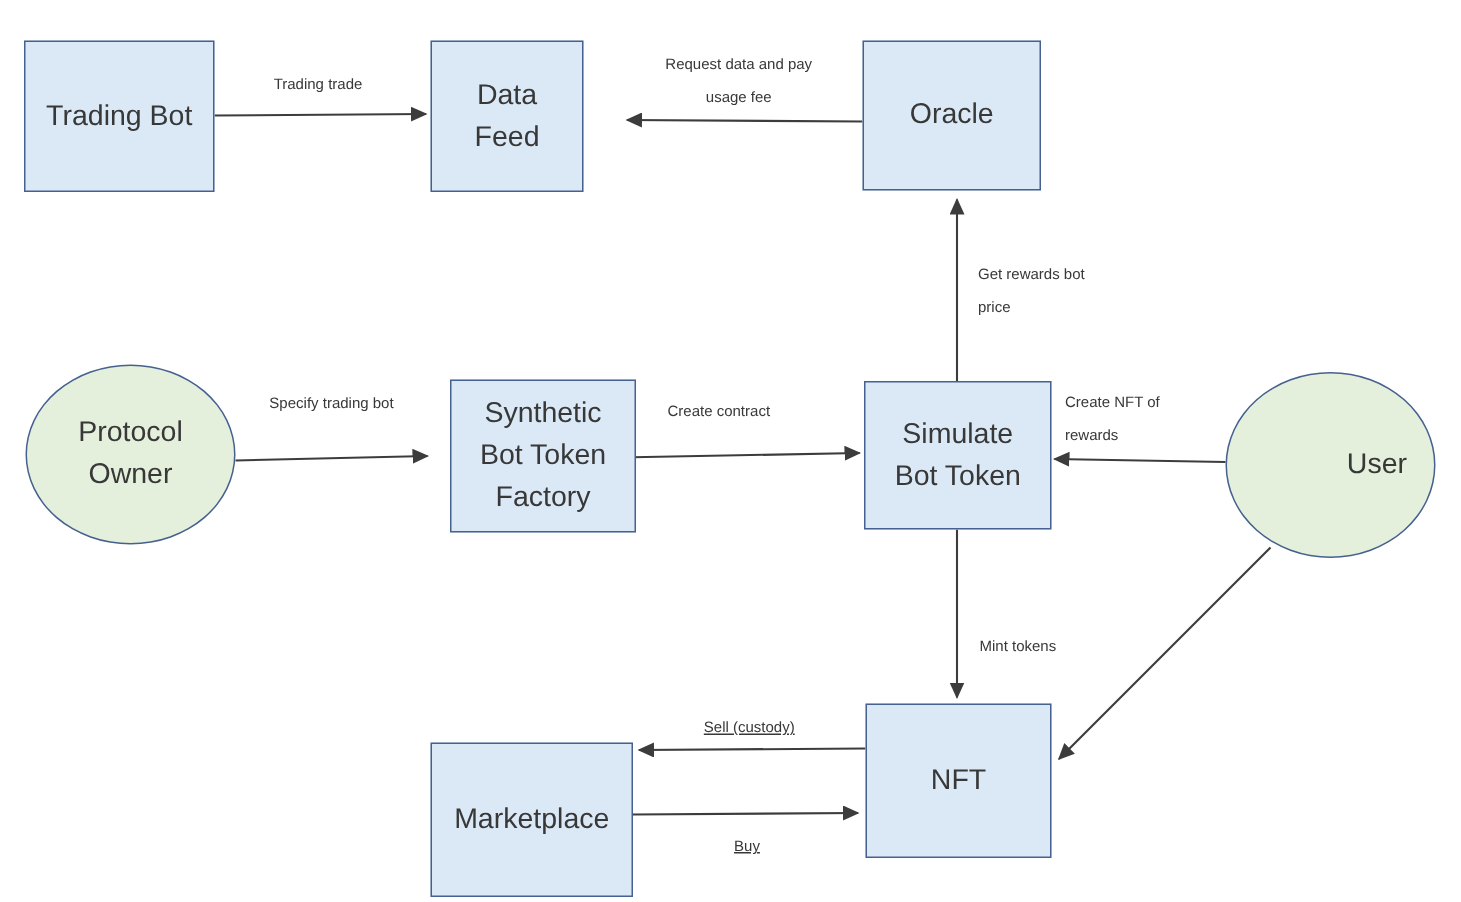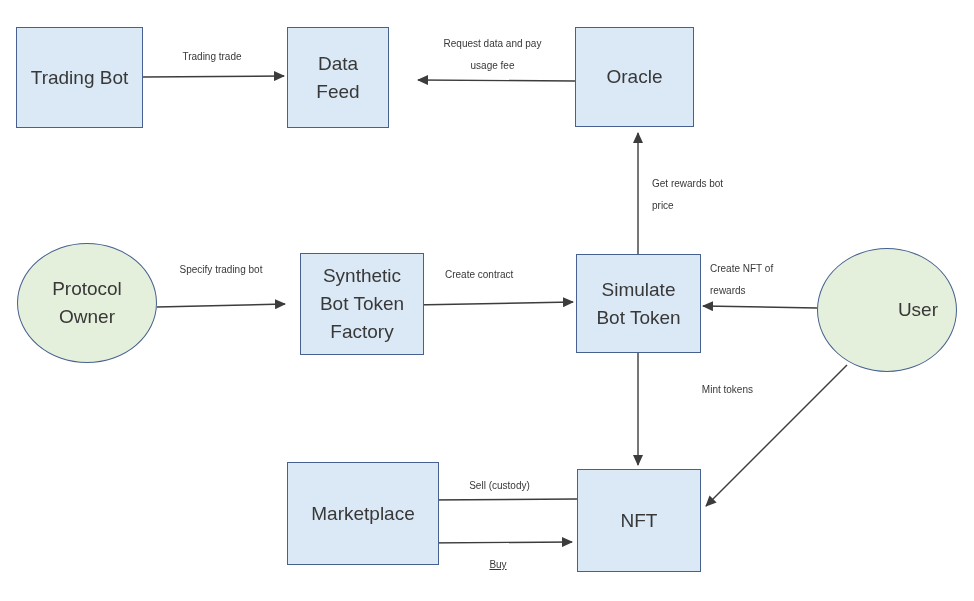--- a/index.html
+++ b/index.html
@@ -69,40 +69,40 @@
   </div>
 
   <div class="node box pad-lg" style="left:576px; top:254px; width:125px; height:99px;">
     <span>Simulate Bot Token</span>
   </div>
 
   <div class="node ellipse pad-el" style="left:817px; top:248px; width:140px; height:124px;">
     <span>User</span>
   </div>
 
-  <div class="node box pad-sm" style="left:287px; top:462px; width:152px; height:103px;">
+  <div class="node box pad-sm" style="left:287px; top:495px; width:135px; height:103px;">
     <span>Marketplace</span>
   </div>
 
   <div class="node box pad-sm" style="left:577px; top:469px; width:124px; height:103px;">
     <span>NFT</span>
   </div>
 
   <div class="elabel center" style="left:162px; top:46px; width:100px;">Trading trade</div>
 
   <div class="elabel center" style="left:430px; top:33px; width:125px;">Request data and pay usage fee</div>
 
   <div class="elabel" style="left:652px; top:173px; width:90px;">Get rewards bot price</div>
 
   <div class="elabel center" style="left:171px; top:259px; width:100px;">Specify trading bot</div>
 
   <div class="elabel" style="left:445px; top:264px; width:110px;">Create contract</div>
 
   <div class="elabel" style="left:710px; top:258px; width:95px;">Create NFT of rewards</div>
 
-  <div class="elabel" style="left:653px; top:379px; width:100px;text-align:right;">Mint tokens</div>
+  <div class="elabel" style="left:653px; top:421px; width:100px;">Mint tokens</div>
 
 
-  <div class="elabel center" style="left:452px; top:475px; width:95px;">Sell (custody)</div>
+  <div class="elabel center" style="left:452px; top:475px; width:95px;text-decoration:underline;">Sell (custody)</div>
 
   <div class="elabel center" style="left:478px; top:554px; width:40px;text-decoration:underline;">Buy</div>
 
 </div>
 
 </body></html>

